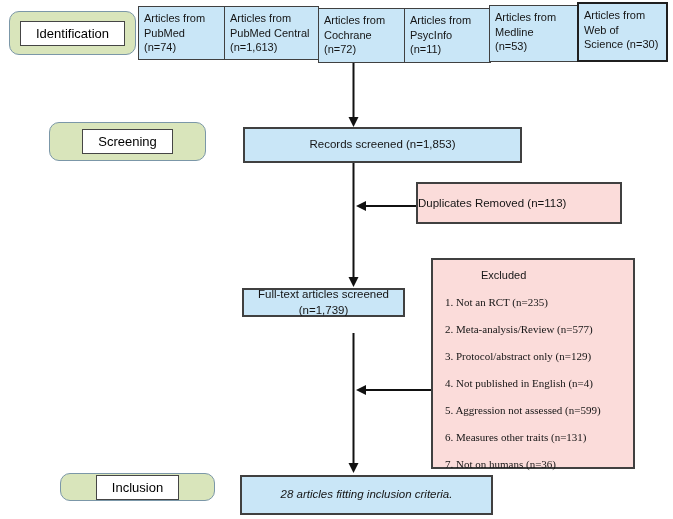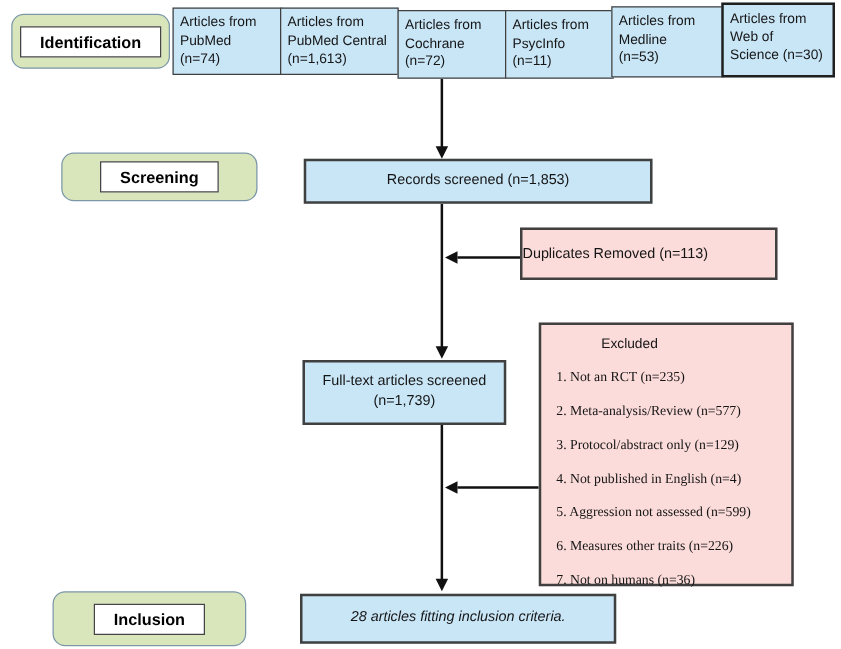--- a/index.html
+++ b/index.html
@@ -24,36 +24,36 @@
   .s6{left:577px;top:2px;width:91px;height:60px;border-width:2px;border-color:#1f1f1f;}
 
   
   .stage{
     position:absolute;box-sizing:border-box;background:#d9e5bb;
     border:1.5px solid #7b97a8;border-radius:10px;
     display:flex;align-items:center;justify-content:center;
   }
   .stage-inner{
     background:#ffffff;border:1.5px solid #454545;
-    font-weight:bold;font-size:13px;color:#000;
+    font-weight:normal;font-size:13px;color:#000;
     padding:4px 15px;white-space:nowrap;
   }
   .st-identification{left:9px;top:11px;width:127px;height:44px;}
   .st-screening{left:49px;top:122px;width:157px;height:39px;text-align:center;}
   .st-eligibility{left:53px;top:293px;width:157px;height:39px;}
-  .st-inclusion{left:42px;top:473px;width:155px;height:44px;}
+  .st-inclusion{left:60px;top:473px;width:155px;height:28px;}
 
   
   .flow-box{
     position:absolute;box-sizing:border-box;background:#c9e6f7;
     border:2px solid #404040;display:flex;align-items:center;justify-content:center;
     text-align:center;font-size:11.5px;line-height:1.35;white-space:pre-line;color:#151515;
   }
   .records{left:243px;top:127px;width:279px;height:36px;}
-  .fulltext{left:242px;top:288px;width:163px;height:52px;}
+  .fulltext{left:242px;top:288px;width:163px;height:29px;}
   .final{left:240px;top:475px;width:253px;height:40px;font-style:italic;}
 
   
   .pink-box{
     position:absolute;box-sizing:border-box;background:#fbdcda;
     border:2px solid #404040;color:#151515;
   }
   .duplicates{
     left:416px;top:182px;width:206px;height:42px;
     display:flex;align-items:center;font-size:11.5px;
@@ -122,17 +122,17 @@
 
   <div class="pink-box duplicates">Duplicates Removed (n=113)</div>
 
   <div class="pink-box excluded">
     <div class="excluded-title">Excluded</div>
     <div class="excluded-item">1. Not an RCT (n=235)</div>
     <div class="excluded-item">2. Meta-analysis/Review (n=577)</div>
     <div class="excluded-item">3. Protocol/abstract only (n=129)</div>
     <div class="excluded-item">4. Not published in English (n=4)</div>
     <div class="excluded-item">5. Aggression not assessed (n=599)</div>
-    <div class="excluded-item">6. Measures other traits (n=226)</div>
+    <div class="excluded-item">6. Measures other traits (n=131)</div>
     <div class="excluded-item">7. Not on humans (n=36)</div>
   </div>
 
 </div>
 
 </body></html>

